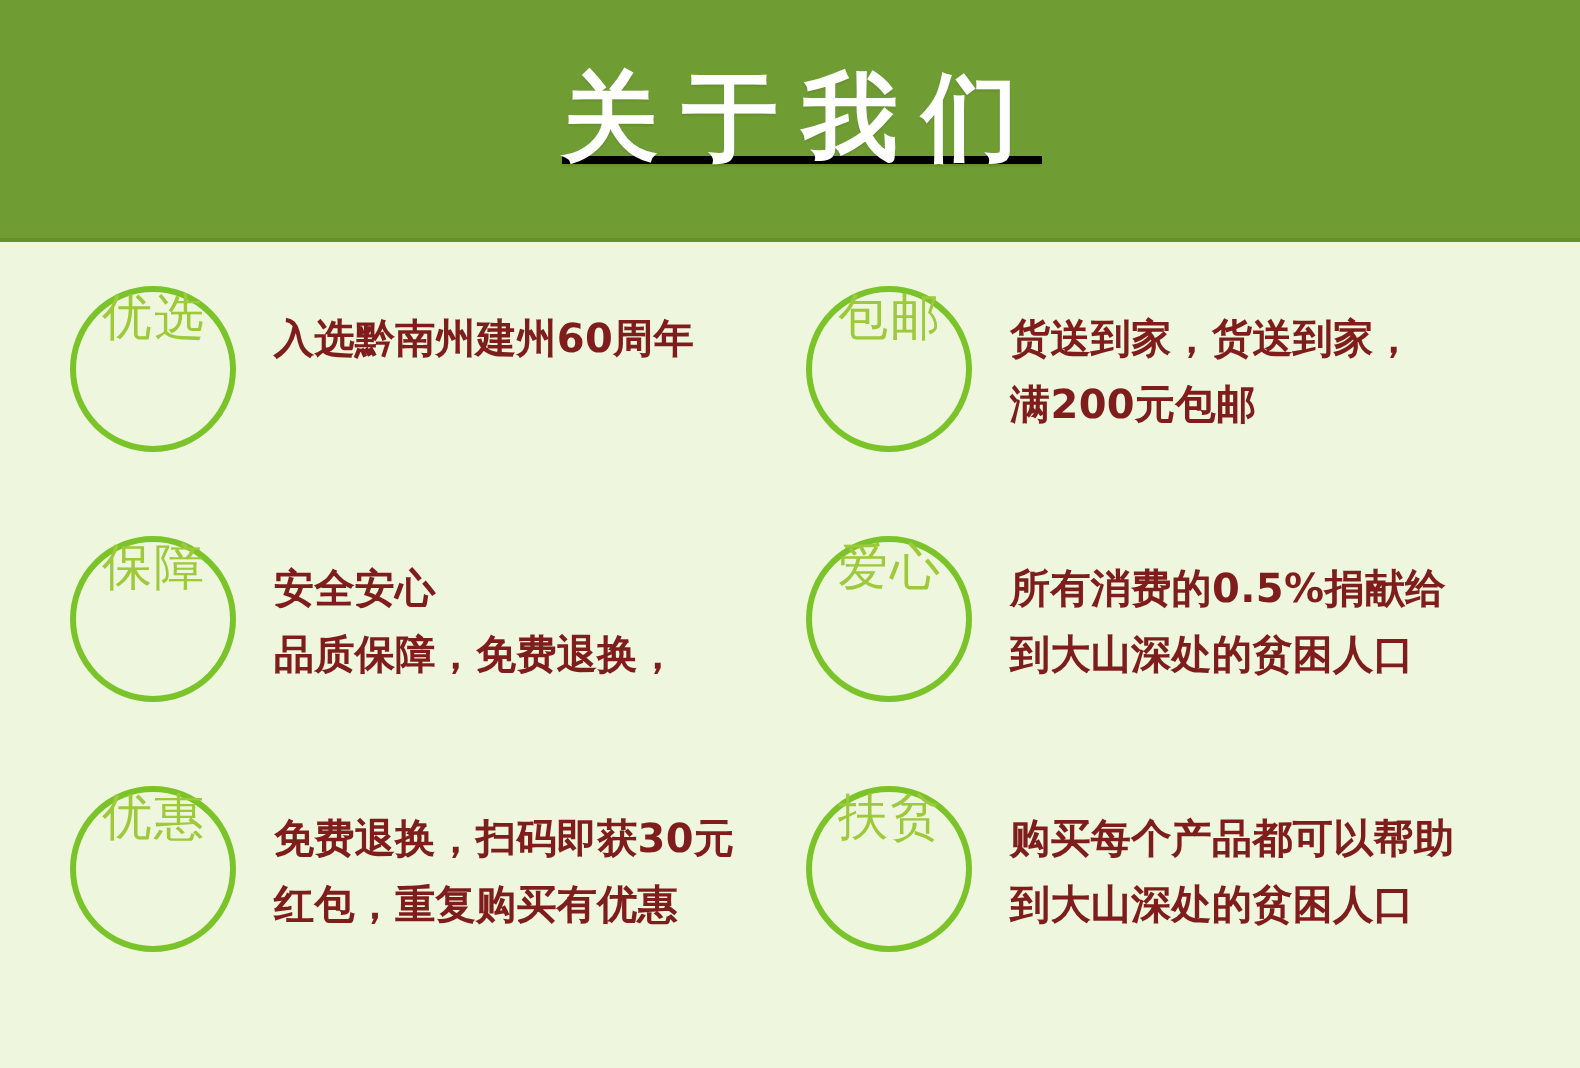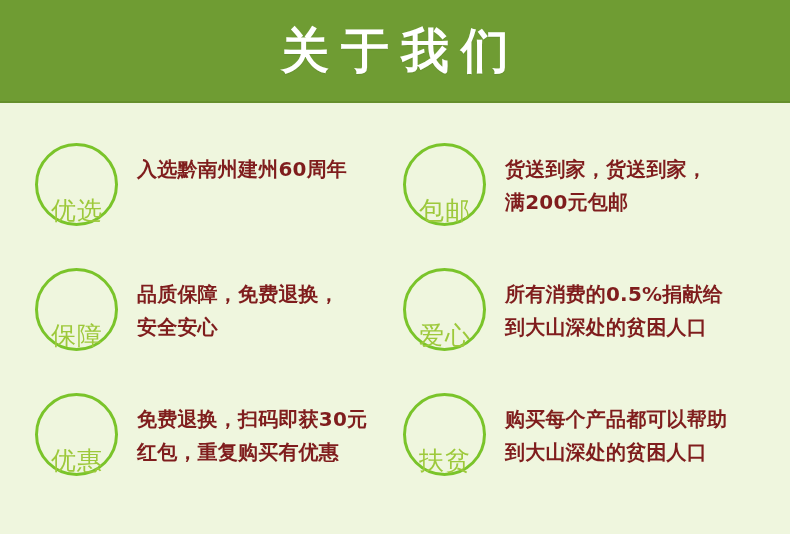--- a/index.html
+++ b/index.html
@@ -18,27 +18,28 @@
     width: 790px;
     height: 534px;
     background: #eff6de;
   }
   
   .banner {
     position: absolute;
     left: 0;
     top: 0;
     width: 790px;
-    height: 103px;
+    height: 121px;
     background: #6f9c33;
     border-bottom: 2px solid #658f2c;
     box-sizing: border-box;
     display: flex;
     align-items: center;
     justify-content: center;
+    text-decoration: underline;
   }
   .banner-title {
     color: #ffffff;
     font-size: 48px;
     font-weight: bold;
     letter-spacing: 12px;
     text-indent: 12px;
     line-height: 1;
     margin-top: -2px;
     text-shadow: 0 1px 1px rgba(0,0,0,0.08);
@@ -67,21 +68,21 @@
   .feature.col-right {
     padding-left: 8px;
   }
   .badge {
     flex: 0 0 auto;
     width: 83px;
     height: 83px;
     border: 3px solid #7ac42a;
     border-radius: 50%;
     display: flex;
-    align-items: flex-end;
+    align-items: flex-start;
     justify-content: center;
     box-sizing: border-box;
     margin-top: 8px;
   }
   .badge-label {
     color: #9dc93b;
     font-size: 25px;
     line-height: 1;
     letter-spacing: 1px;
     text-indent: 1px;
@@ -131,22 +132,22 @@
         <span class="line">货送到家，货送到家，</span>
         <span class="line">满200元包邮</span>
       </div>
     </div>
 
     <div class="feature col-left">
       <div class="badge">
         <span class="badge-label">保障</span>
       </div>
       <div class="feature-text">
+        <span class="line">安全安心</span>
         <span class="line">品质保障，免费退换，</span>
-        <span class="line">安全安心</span>
       </div>
     </div>
 
     <div class="feature col-right">
       <div class="badge">
         <span class="badge-label">爱心</span>
       </div>
       <div class="feature-text">
         <span class="line">所有消费的0.5%捐献给</span>
         <span class="line">到大山深处的贫困人口</span>

